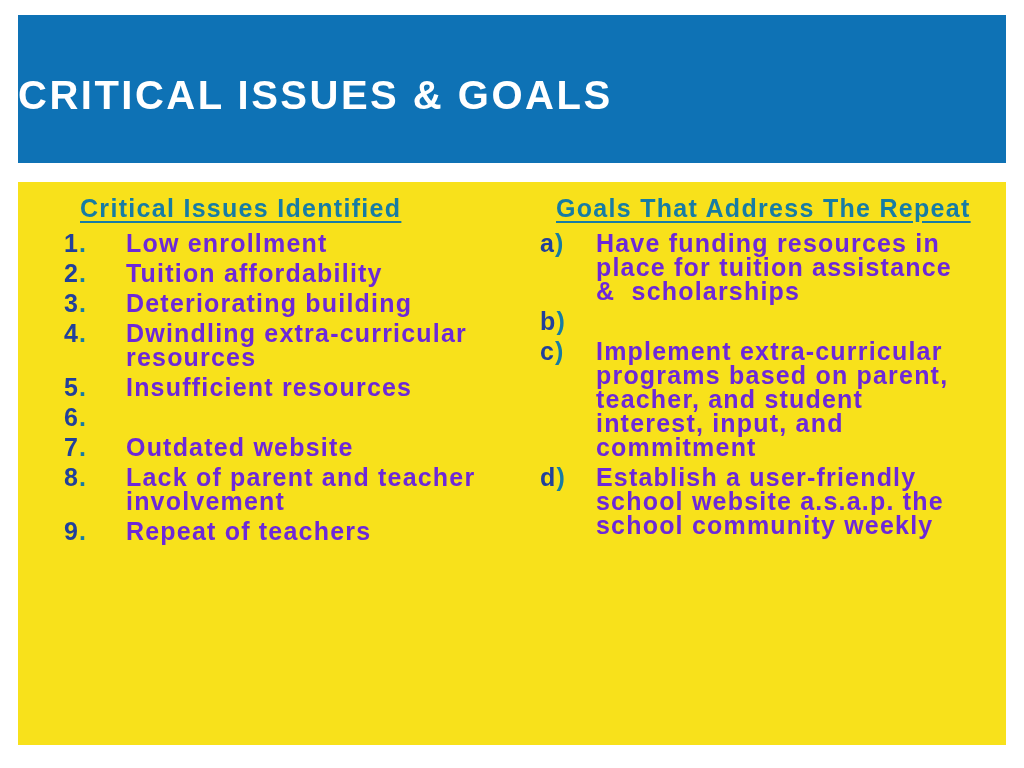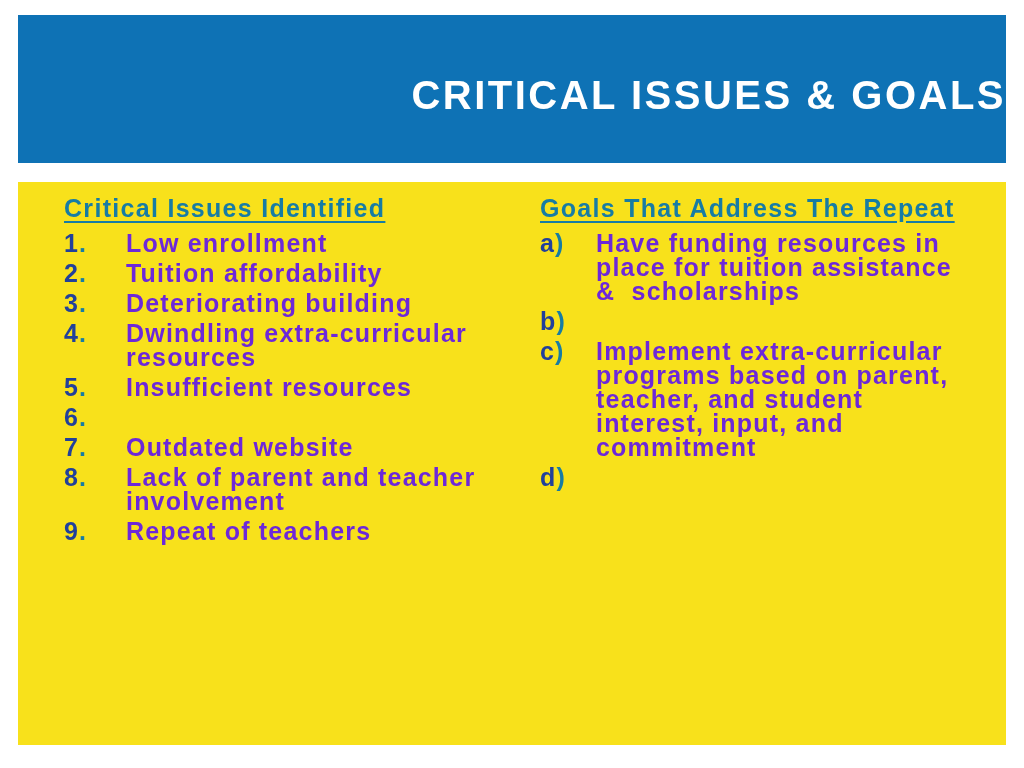--- a/index.html
+++ b/index.html
@@ -17,21 +17,21 @@
   }
   .header-band {
     position: absolute;
     left: 18px;
     top: 15px;
     width: 988px;
     height: 148px;
     background: #0e72b5;
     display: flex;
     align-items: center;
-    justify-content: flex-end;
+    justify-content: flex-start;
   }
   .page-title {
     color: #ffffff;
     font-size: 40px;
     font-weight: bold;
     letter-spacing: 2.5px;
     padding-top: 12px;
     white-space: nowrap;
   }
   .body-panel {
@@ -52,21 +52,21 @@
   .column-right { flex: 1; }
   .column-heading {
     font-size: 25px;
     line-height: 24px;
     font-weight: bold;
     letter-spacing: 1.3px;
     color: #177ca4;
     text-decoration: underline;
     text-underline-offset: 4px;
     white-space: nowrap;
-    margin: 0 0 11px 0;
+    margin: 0 0 11px 16px;
   }
   .list-item {
     display: flex;
     align-items: flex-start;
     margin: 0 0 6px 0;
     font-size: 25px;
     line-height: 24px;
     font-weight: bold;
     letter-spacing: 1.2px;
   }
@@ -151,17 +151,20 @@
       <div class="list-item">
         <span class="item-marker"><span class="marker-num">c</span><span class="marker-suffix">)</span></span>
         <span class="item-text">Implement extra-curricular
 programs based on parent,
 teacher, and student
 interest, input, and
 commitment</span>
       </div>
       <div class="list-item">
         <span class="item-marker"><span class="marker-num">d</span><span class="marker-suffix">)</span></span>
+        <span class="item-text">Establish a user-friendly
+school website a.s.a.p. the
+school community weekly</span>
       </div>
     </div>
 
   </div>
 </div>
 
 </body></html>

